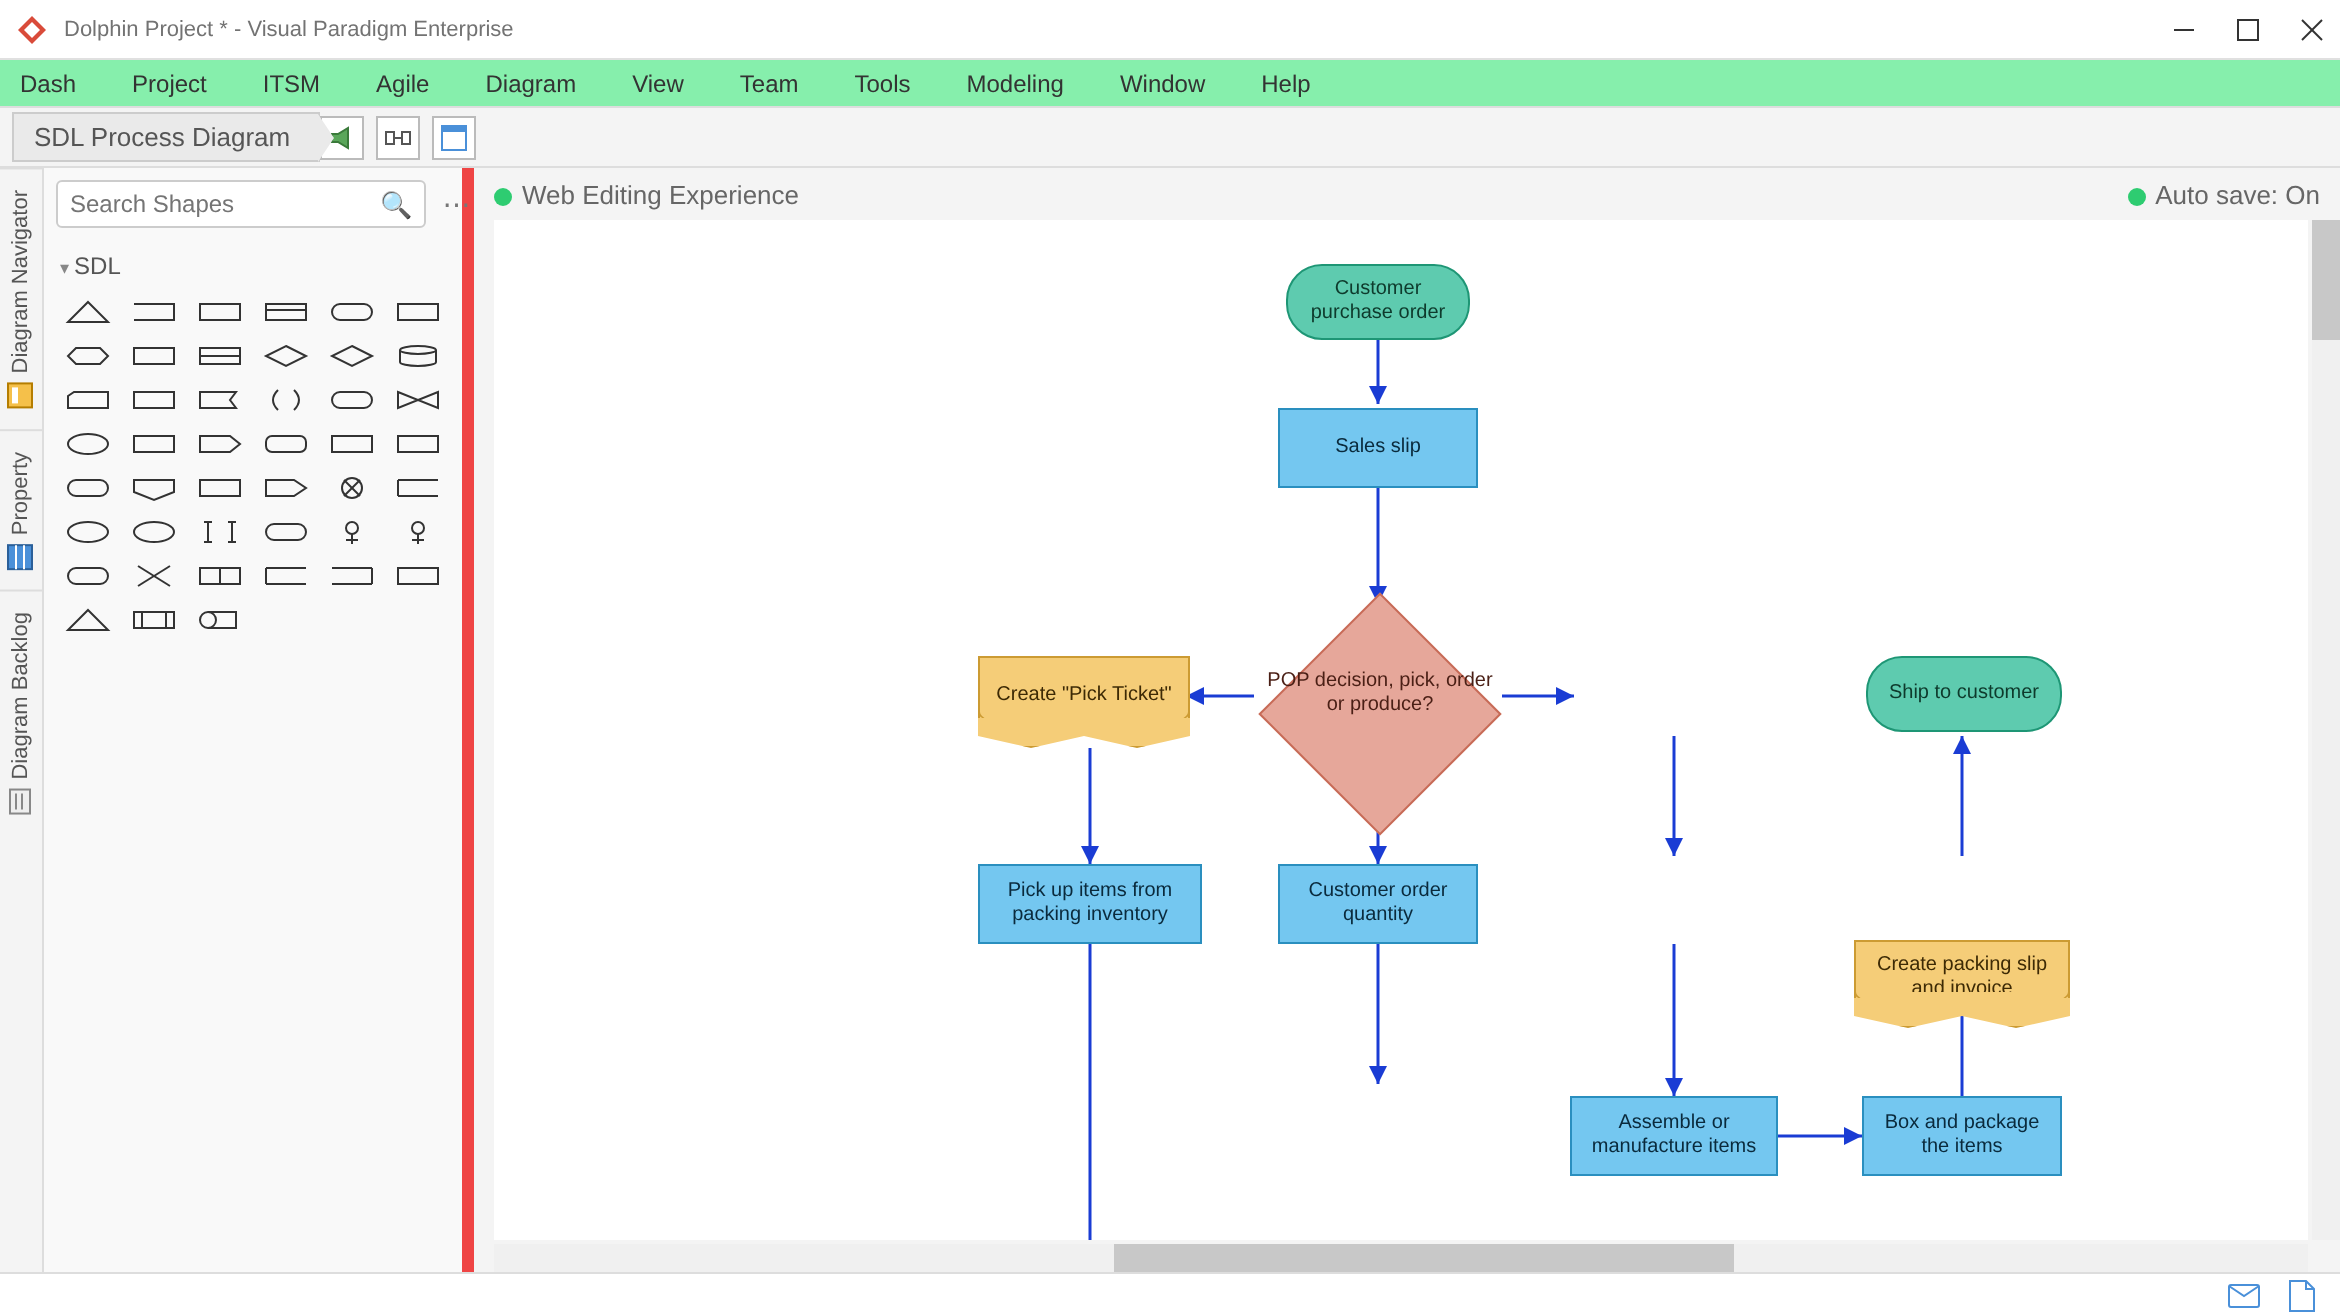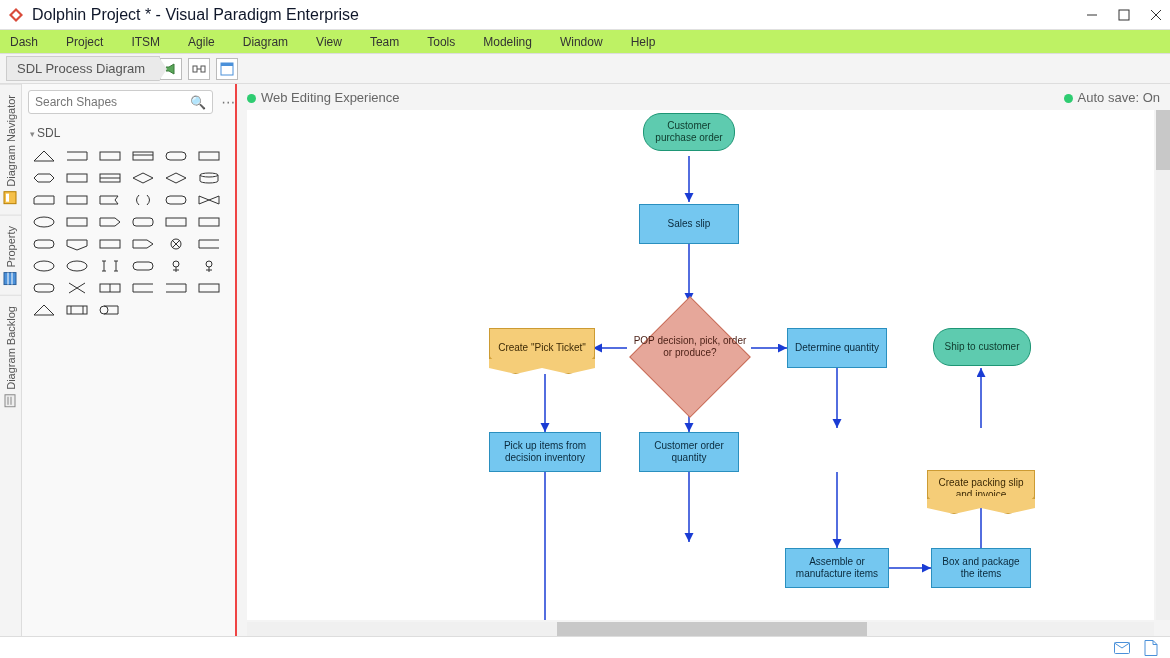--- a/index.html
+++ b/index.html
@@ -1,33 +1,33 @@
 <!DOCTYPE html>
 <html><head>
 <meta charset="utf-8">
 <style>
 * { box-sizing: border-box; margin: 0; padding: 0; }
 body { font-family: "Segoe UI", Tahoma, sans-serif; font-size: 11px; background: #fff; width: 1170px; height: 658px; overflow: hidden; position: relative; }
 .titlebar { height: 30px; display: flex; align-items: center; padding: 0 8px; border-bottom: 1px solid #e0e0e0; }
 .titlebar .logo { width: 16px; height: 16px; margin-right: 8px; }
-.titlebar .title { flex: 1; font-size: 16px; color: #0f172a; }
+.titlebar .title { flex: 1; font-size: 11px; color: #737373; }
 .titlebar .win-controls { display: flex; gap: 20px; align-items: center; }
 .titlebar .win-btn { width: 12px; height: 12px; display: flex; align-items: center; justify-content: center; cursor: pointer; }
-.menubar { height: 24px; background: #bef264; border-bottom: 1px solid #ddd; display: flex; align-items: center; padding: 0 10px; gap: 28px; font-size: 12px; color: #333; }
+.menubar { height: 24px; background: #86efac; border-bottom: 1px solid #ddd; display: flex; align-items: center; padding: 0 10px; gap: 28px; font-size: 12px; color: #333; }
 .menubar span { cursor: pointer; }
 .tabsrow { height: 30px; background: #f4f4f4; display: flex; align-items: center; padding: 0 6px; justify-content: flex-start; border-bottom: 1px solid #ddd; }
 .breadcrumb-tab { background: #eaeaea; border: 1px solid #ccc; border-radius: 0; padding: 4px 14px 4px 10px; font-size: 13px; color: #555; position: relative; }
 .breadcrumb-tab::after { content:""; position:absolute; right:-8px; top:0; width:0; height:0; border-top:12px solid transparent; border-bottom:12px solid transparent; border-left:8px solid #eaeaea; }
 .toolbar-right { display: flex; gap: 6px; }
 .toolbar-btn { width: 22px; height: 22px; border: 1px solid #bbb; background: #fff; display:flex; align-items:center; justify-content:center; cursor:pointer; }
 .main { display: flex; height: calc(658px - 30px - 24px - 30px - 22px); }
 .side-tabs { width: 22px; background: #f4f4f4; border-right: 1px solid #ddd; display: flex; flex-direction: column; }
 .side-tab { writing-mode: vertical-rl; transform: rotate(180deg); padding: 10px 3px; font-size: 11px; color: #555; border-bottom: 1px solid #ddd; cursor: pointer; display:flex; align-items:center; gap:4px; }
 .side-tab .tab-icon { width:14px; height:14px; transform: rotate(90deg); }
-.shapes-panel { width: 215px; background: #f9f9f9; border-right: 2px solid #ef4444; padding: 6px; display:flex; flex-direction:column; }
+.shapes-panel { width: 215px; background: #f9f9f9; border-right: 6px solid #ef4444; padding: 6px; display:flex; flex-direction:column; }
 .search-row { display:flex; gap:4px; align-items:center; margin-bottom:8px; }
 .search-box { flex:1; border:1px solid #ccc; border-radius:3px; background:#fff; height:24px; display:flex; align-items:center; padding:0 6px; }
 .search-box input { border:none; outline:none; flex:1; font-size:12px; color:#888; background:transparent; }
 .search-icon { color:#999; font-size:13px; }
 .more-icon { color:#777; cursor:pointer; font-size:14px; padding:0 4px; }
 .palette-hdr { font-size:12px; color:#555; padding:4px 2px; }
 .palette-hdr::before { content:"▾ "; color:#888; font-size:9px; }
 .shape-grid { display:grid; grid-template-columns: repeat(6, 28px); gap: 6px 5px; padding:4px 2px; }
 .shape-cell { width:28px; height:16px; display:flex; align-items:center; justify-content:center; cursor:pointer; }
 .shape-cell svg { stroke:#333; fill:none; stroke-width:1; }
@@ -439,43 +439,40 @@
             <line x1="520" y1="258" x2="520" y2="318"></line>
             <line x1="228" y1="362" x2="228" y2="560"></line>
             <line x1="372" y1="362" x2="372" y2="432"></line>
             <line x1="520" y1="362" x2="520" y2="438"></line>
             <line x1="570" y1="458" x2="614" y2="458"></line>
             <line x1="664" y1="438" x2="664" y2="362"></line>
             <line x1="664" y1="318" x2="664" y2="258"></line>
           </g>
         </svg>
 
-        <div class="node terminator" style="left:326px; top:3px; width:92px; height:38px;">
+        <div class="node terminator" style="left:326px; top:22px; width:92px; height:38px;">
             <span>Customer purchase order</span>
           </div>
         <div class="node process" style="left:322px; top:94px; width:100px; height:40px;">
             <span>Sales slip</span>
           </div>
         <div class="node decision" style="left:308px; top:192px;">
             <div class="diamond"></div>
             <div class="dtxt">
               <span>POP decision, pick, order or produce?</span>
             </div>
           </div>
         <div class="node doc" style="left:172px; top:218px; width:106px; height:38px;">
             <span>Create "Pick Ticket"</span>
           </div>
-        <div class="node process" style="left:470px; top:218px; width:100px; height:40px;">
-            <span>Determine quantity</span>
-          </div>
         <div class="node terminator" style="left:616px; top:218px; width:98px; height:38px;">
             <span>Ship to customer</span>
           </div>
         <div class="node process" style="left:172px; top:322px; width:112px; height:40px;">
-            <span>Pick up items from decision inventory</span>
+            <span>Pick up items from packing inventory</span>
           </div>
         <div class="node process" style="left:322px; top:322px; width:100px; height:40px;">
             <span>Customer order quantity</span>
           </div>
         <div class="node doc" style="left:610px; top:322px; width:108px; height:36px;">
             <span>Create packing slip and invoice</span>
           </div>
 
         <div class="node process" style="left:468px; top:438px; width:104px; height:40px;">
             <span>Assemble or manufacture items</span>

